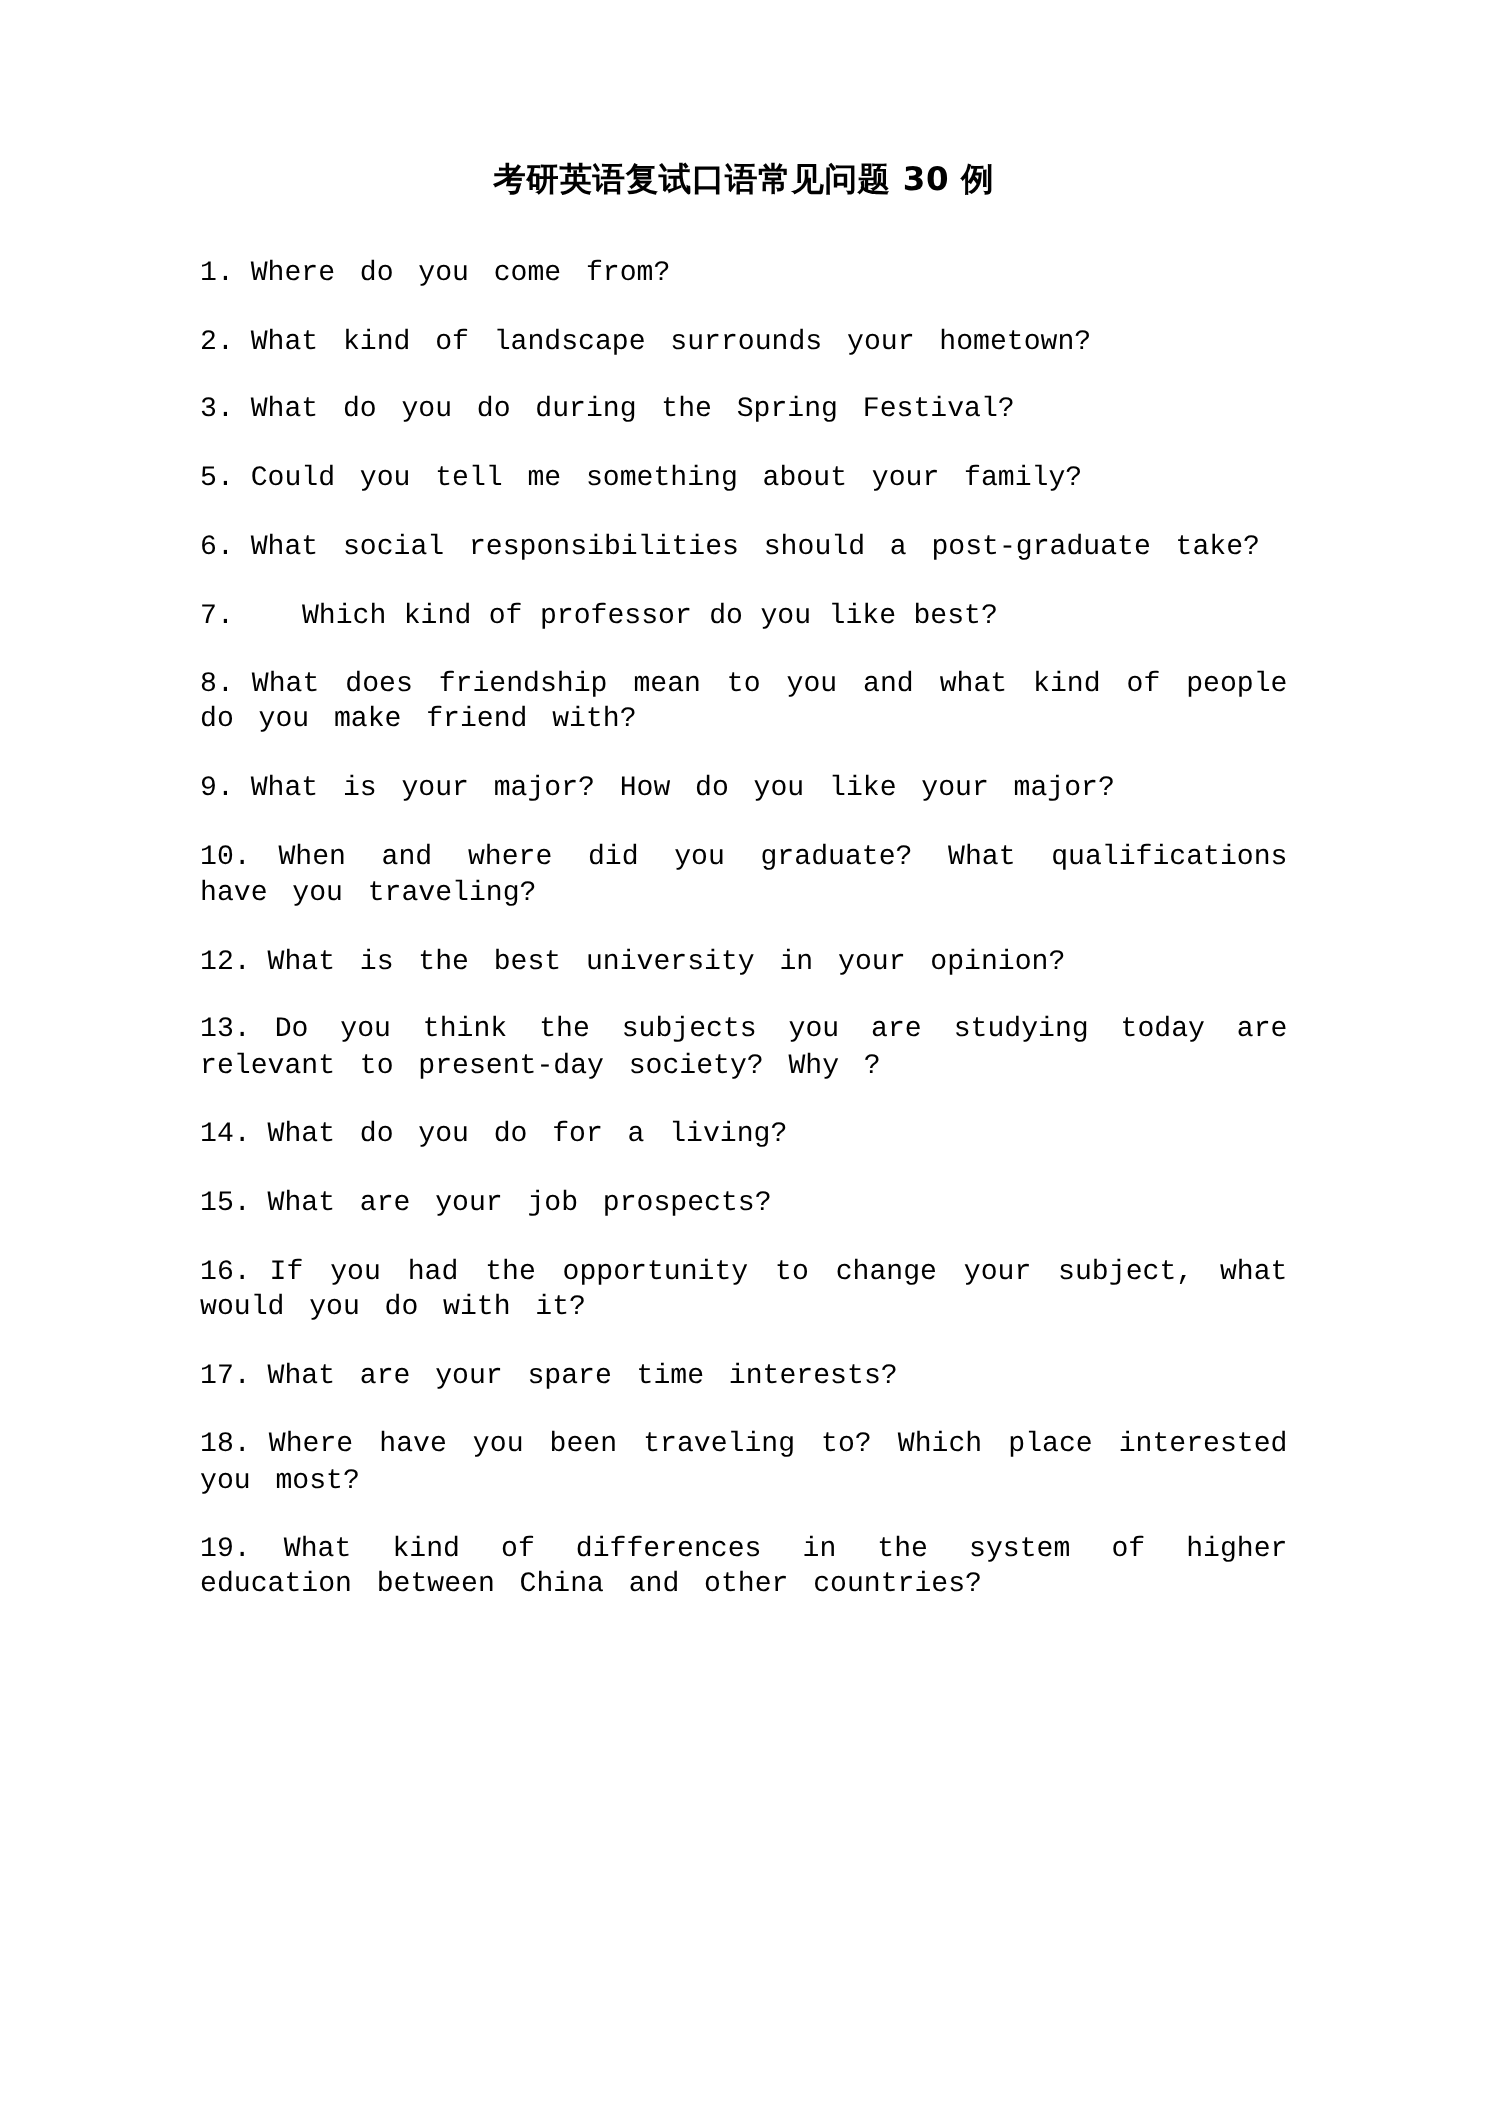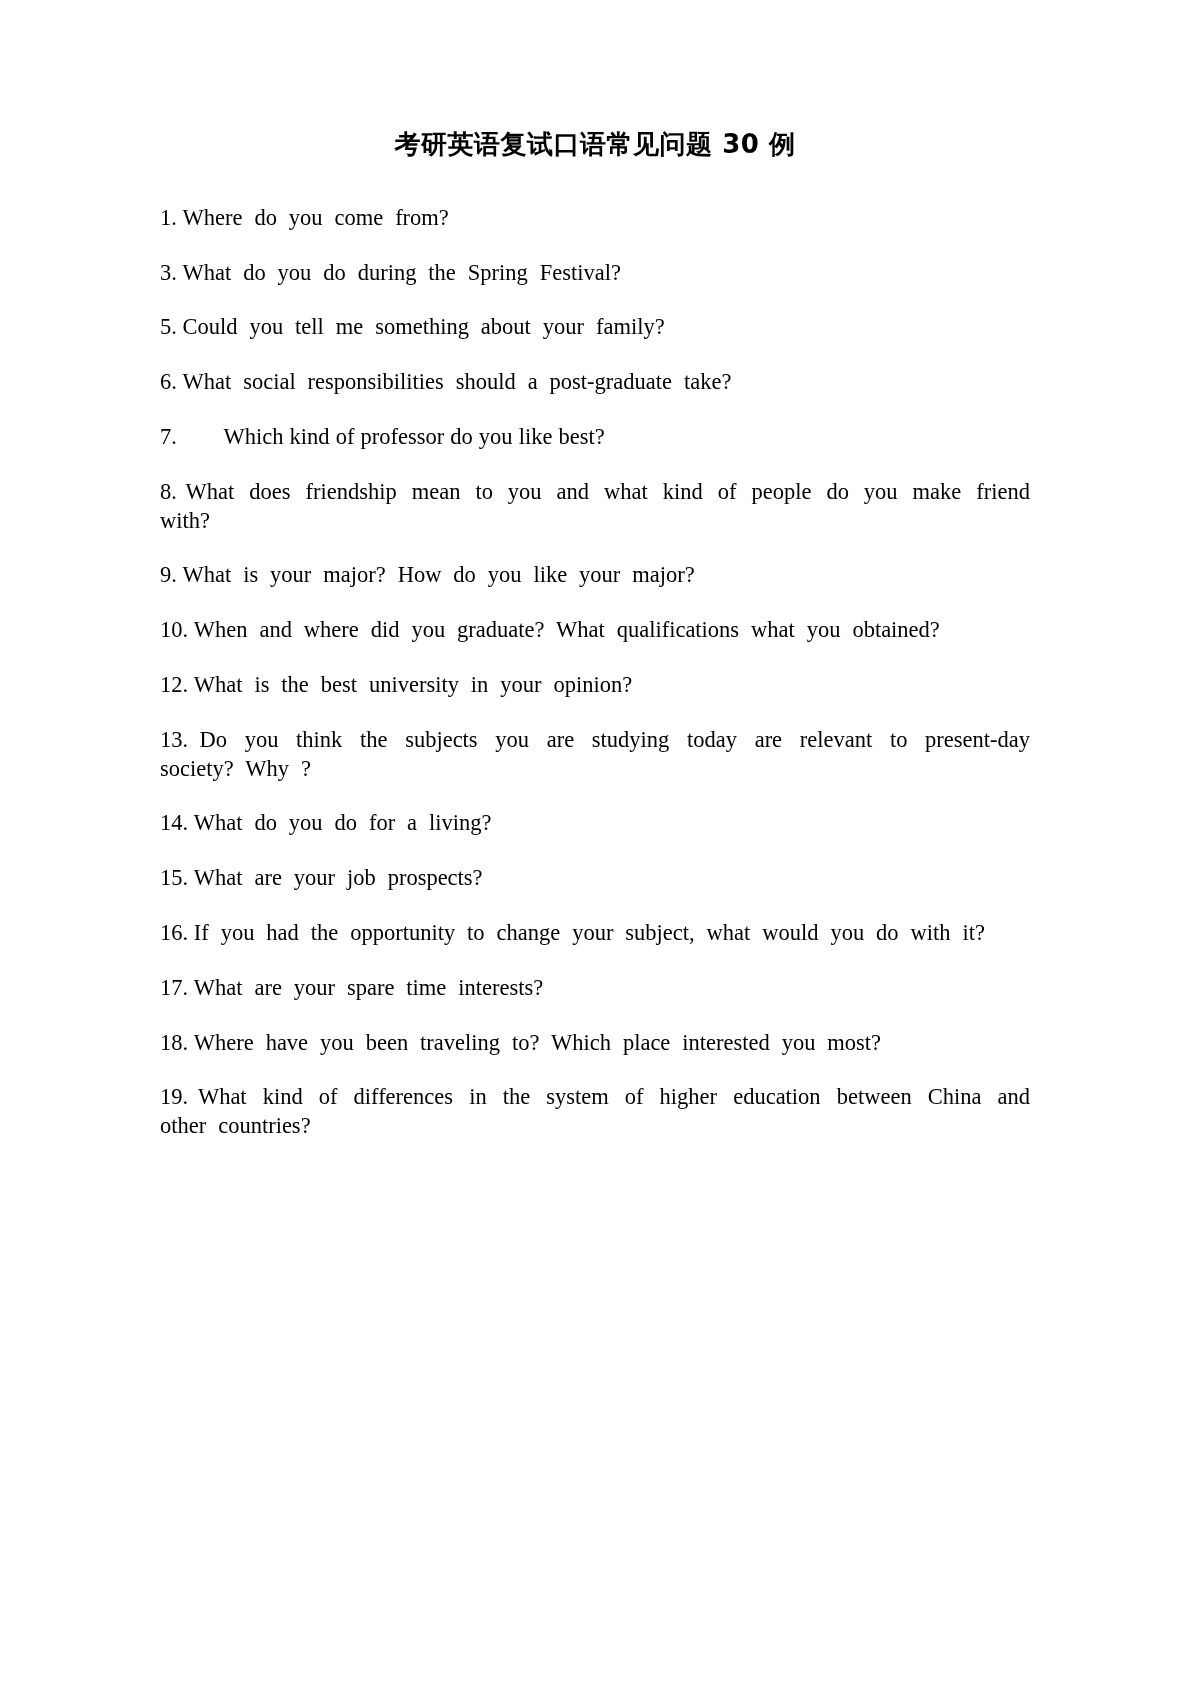--- a/index.html
+++ b/index.html
@@ -27,20 +27,21 @@
     font-size: 26px;
     text-align: center;
     letter-spacing: 0.5px;
     margin: 0 0 42px 0;
     line-height: 1.3;
   }
   .q-list {
     list-style: none;
     margin: 0;
     padding: 0;
+    font-family: Liberation Mono, monospace;
   }
   .q-item {
     font-size: 22.5px;
     line-height: 1.28;
     margin-bottom: 26px;
     text-align: justify;
     text-justify: inter-word;
     position: relative;
   }
   
@@ -65,20 +66,24 @@
 
   <h1 class="doc-title">考研英语复试口语常见问题 30 例</h1>
 
   <ol class="q-list">
 
     <li class="q-item">
       <span class="num">1.</span>
       <span class="txt spaced">Where do you come from?</span>
     </li>
 
+    <li class="q-item">
+      <span class="num">2.</span>
+      <span class="txt spaced">What kind of landscape surrounds your hometown?</span>
+    </li>
 
     <li class="q-item">
       <span class="num">3.</span>
       <span class="txt spaced">What do you do during the Spring Festival?</span>
     </li>
 
 
     <li class="q-item">
       <span class="num">5.</span>
       <span class="txt spaced">Could you tell me something about your family?</span>
@@ -99,21 +104,21 @@
       <span class="txt spaced">What does friendship mean to you and what kind of people do you make friend with?</span>
     </li>
 
     <li class="q-item">
       <span class="num">9.</span>
       <span class="txt spaced">What is your major? How do you like your major?</span>
     </li>
 
     <li class="q-item">
       <span class="num">10.</span>
-      <span class="txt spaced">When and where did you graduate? What qualifications what you obtained?</span>
+      <span class="txt spaced">When and where did you graduate? What qualifications have you traveling?</span>
     </li>
 
 
     <li class="q-item">
       <span class="num">12.</span>
       <span class="txt spaced">What is the best university in your opinion?</span>
     </li>
 
     <li class="q-item">
       <span class="num">13.</span>

